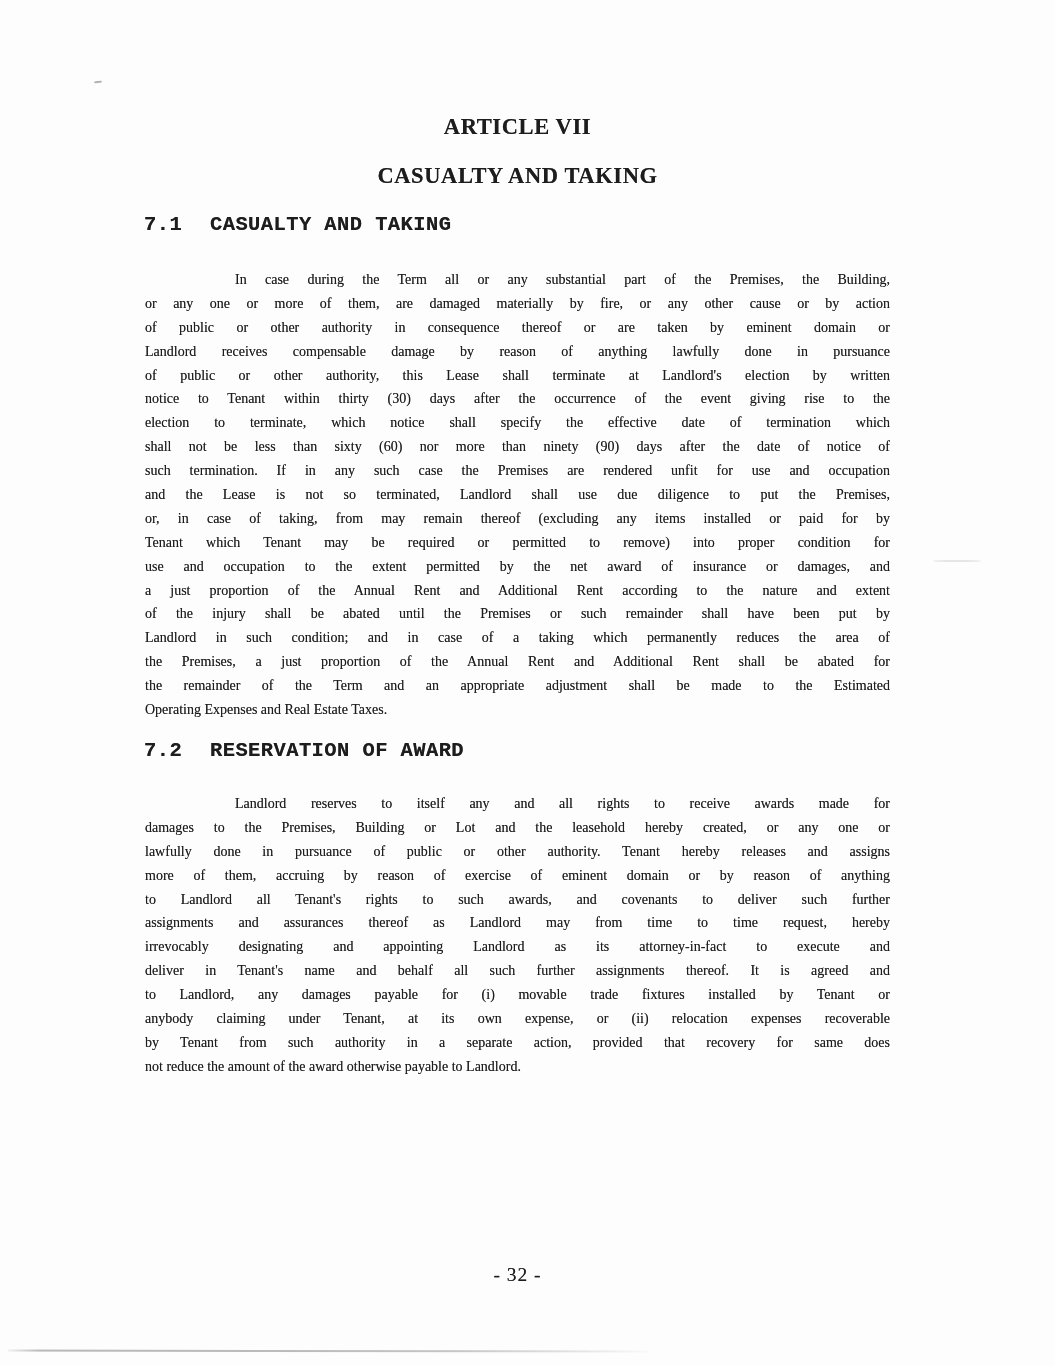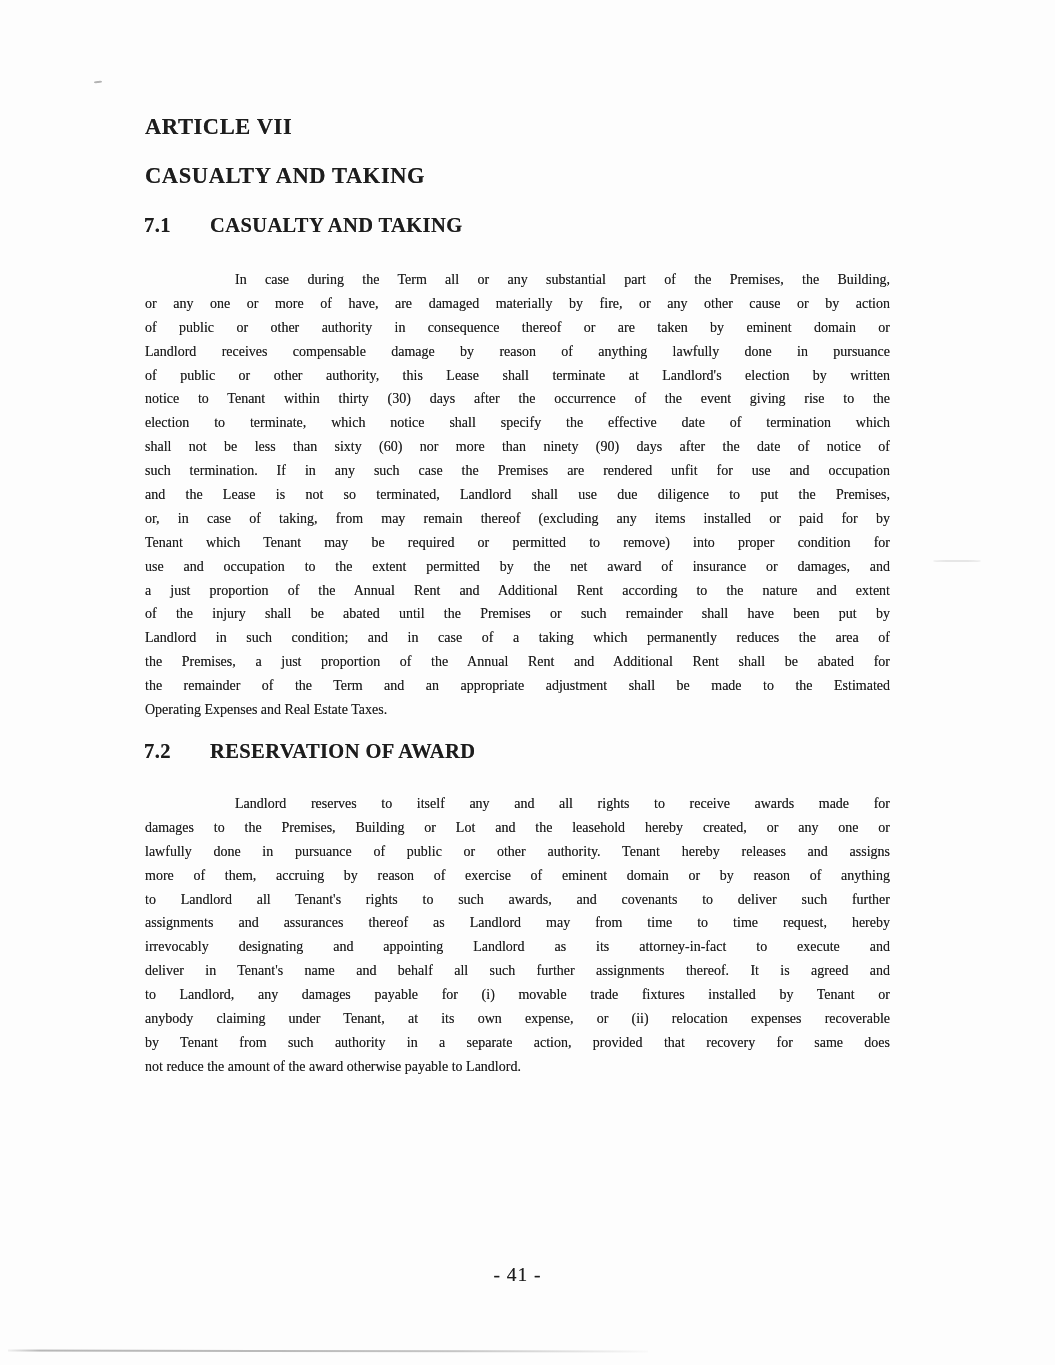--- a/index.html
+++ b/index.html
@@ -52,40 +52,42 @@
     height: 2px;
     background: rgba(185,185,185,0.35);
     border-radius: 50%;
   }
 
   
   .doc-title, .doc-subtitle {
     position: absolute;
     left: 145px;
     width: 745px;
+    text-align: center;
     font-weight: bold;
     font-size: 22.5px;
     letter-spacing: 0.6px;
     line-height: 26px;
     text-shadow: 0 0 0.5px rgba(25,25,25,0.65);
   }
   .doc-title    { top: 114px; }
   .doc-subtitle { top: 163px; }
 
   
   .section-head {
     position: absolute;
     left: 144px;
     width: 746px;
     font-weight: bold;
     font-size: 20.5px;
     letter-spacing: 0.4px;
     line-height: 24px;
     text-shadow: 0 0 0.5px rgba(25,25,25,0.65);
     white-space: nowrap;
+    font-family: Liberation Mono, monospace;
   }
   .section-head .num {
     display: inline-block;
     width: 66px;
   }
   .head-1 { top: 213px; }
   .head-2 { top: 739px; }
 
   
   .para {
@@ -130,21 +132,21 @@
   <div class="doc-title">ARTICLE VII</div>
 
   <div class="doc-subtitle">CASUALTY AND TAKING</div>
 
   <div class="section-head head-1">
     <span class="num">7.1</span><span class="txt">CASUALTY AND TAKING</span>
   </div>
 
   <div class="para para-1">
       <div class="pline first">In case during the Term all or any substantial part of the Premises, the Building,</div>
-      <div class="pline">or any one or more of have, are damaged materially by fire, or any other cause or by action</div>
+      <div class="pline">or any one or more of them, are damaged materially by fire, or any other cause or by action</div>
       <div class="pline">of public or other authority in consequence thereof or are taken by eminent domain or</div>
       <div class="pline">Landlord receives compensable damage by reason of anything lawfully done in pursuance</div>
       <div class="pline">of public or other authority, this Lease shall terminate at Landlord's election by written</div>
       <div class="pline">notice to Tenant within thirty (30) days after the occurrence of the event giving rise to the</div>
       <div class="pline">election to terminate, which notice shall specify the effective date of termination which</div>
       <div class="pline">shall not be less than sixty (60) nor more than ninety (90) days after the date of notice of</div>
       <div class="pline">such termination.  If in any such case the Premises are rendered unfit for use and occupation</div>
       <div class="pline">and the Lease is not so terminated, Landlord shall use due diligence to put the Premises,</div>
       <div class="pline">or, in case of taking, from may remain thereof (excluding any items installed or paid for by</div>
       <div class="pline">Tenant which Tenant may be required or permitted to remove) into proper condition for</div>
@@ -169,18 +171,18 @@
       <div class="pline">to Landlord all Tenant's rights to such awards, and covenants to deliver such further</div>
       <div class="pline">assignments and assurances thereof as Landlord may from time to time request, hereby</div>
       <div class="pline">irrevocably designating and appointing Landlord as its attorney-in-fact to execute and</div>
       <div class="pline">deliver in Tenant's name and behalf all such further assignments thereof.  It is agreed and</div>
       <div class="pline">to Landlord, any damages payable for (i) movable trade fixtures installed by Tenant or</div>
       <div class="pline">anybody claiming under Tenant, at its own expense, or (ii) relocation expenses recoverable</div>
       <div class="pline">by Tenant from such authority in a separate action, provided that recovery for same does</div>
       <div class="pline last">not reduce the amount of the award otherwise payable to Landlord.</div>
     </div>
 
-  <div class="page-number">- 41 -</div>
+  <div class="page-number">- 32 -</div>
 
   <div class="bottom-line"></div>
   <div class="right-smudge"></div>
 
 </div>
 
 </body></html>

